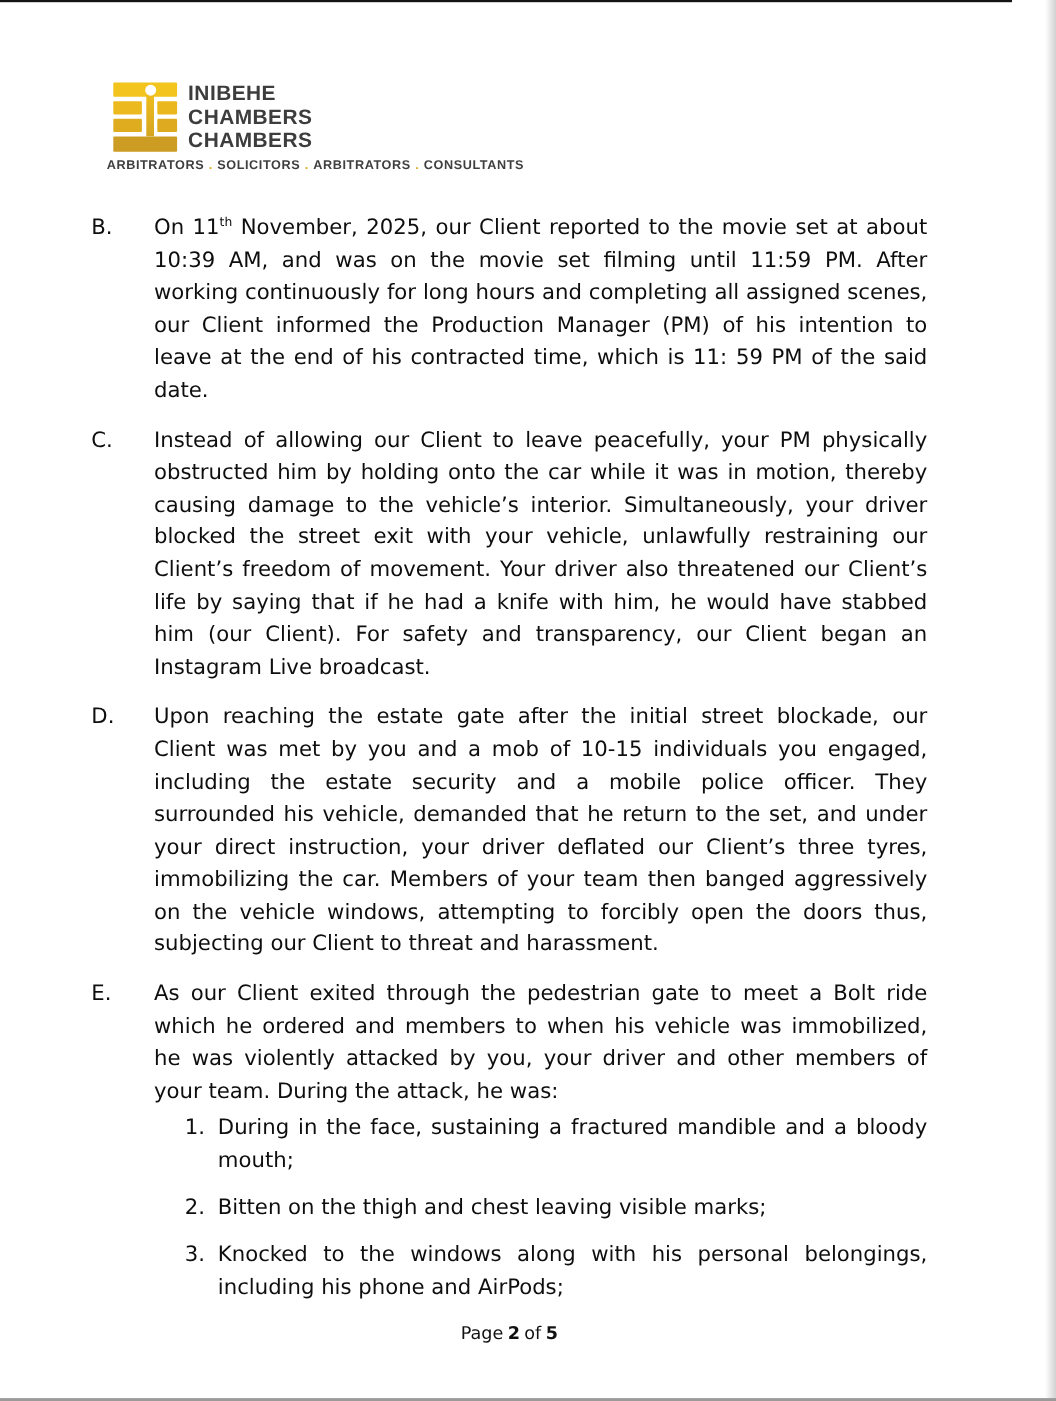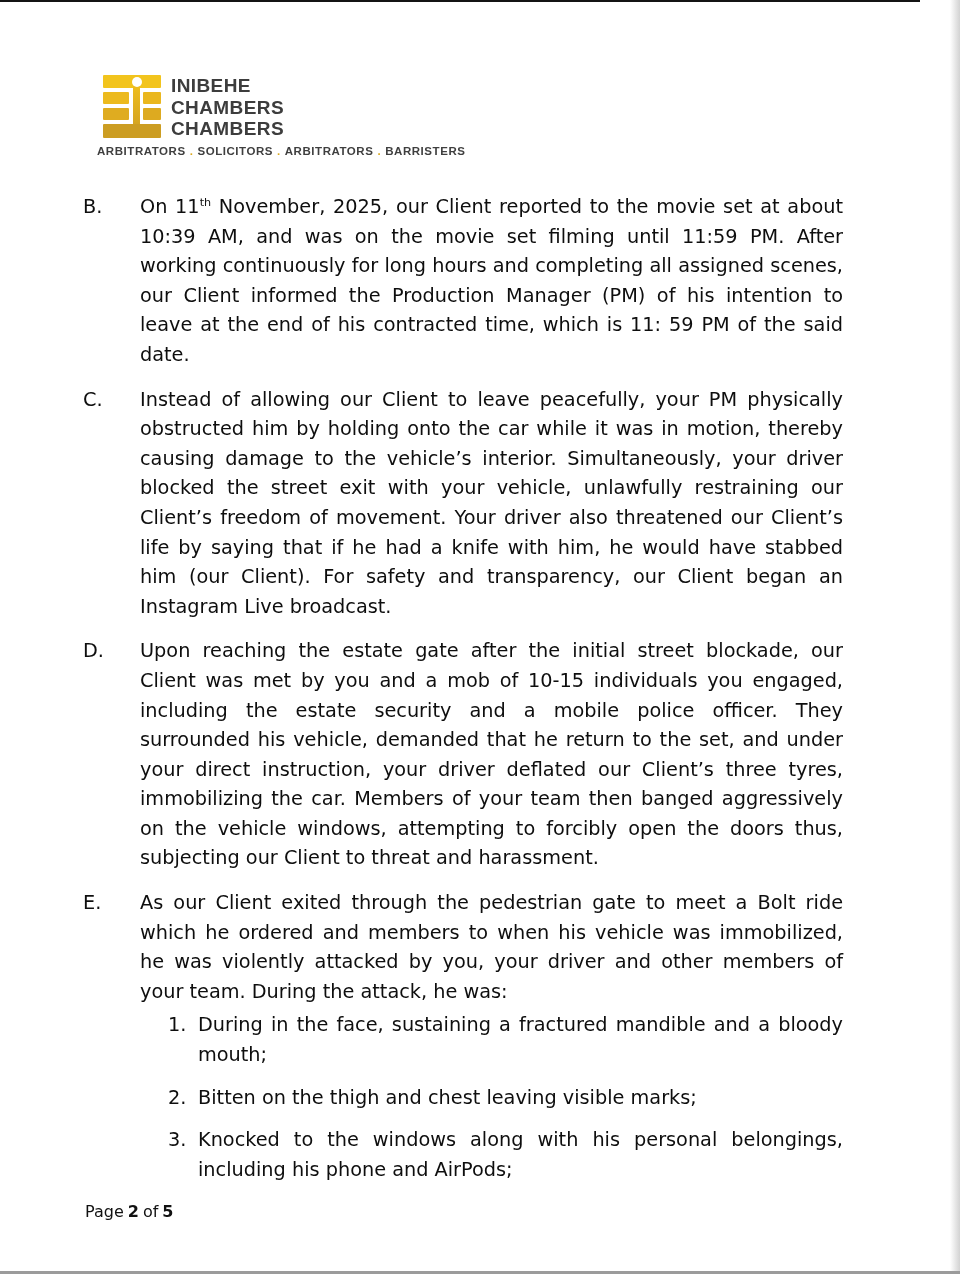--- a/index.html
+++ b/index.html
@@ -50,21 +50,21 @@
   .para-label { width: 57px; flex-shrink: 0; }
   .para-text { flex: 1; text-align: justify; }
   .para-text sup { font-size: 0.58em; line-height: 0; vertical-align: super; }
   .para.tight { margin-bottom: 4px; }
 
   .list { margin-left: 85px; }
   .list-item { display: flex; margin-bottom: 13px; }
   .li-num { width: 30px; flex-shrink: 0; }
   .li-text { flex: 1; text-align: justify; }
 
-  .page-footer { margin-top: 7px; text-align: left; font-size: 16px; color: #111; }
+  .page-footer { margin-top: 7px; text-align: center; font-size: 16px; color: #111; }
   .page-footer .b { font-weight: bold; }
   .page-footer span { padding: 0 2px; }
 </style>
 </head>
 <body>
 
 <div class="page">
   <div class="top-line"></div>
   <div class="right-edge"></div>
   <div class="bottom-line"></div>
@@ -81,21 +81,21 @@
         <div class="body-bar"></div>
         <div class="head"></div>
       </div>
       <div class="firm-name">
         <div>INIBEHE</div>
         <div>CHAMBERS</div>
         <div>CHAMBERS</div>
       </div>
     </div>
     <div class="tagline">
-      <span>ARBITRATORS</span><span class="dot">.</span><span>SOLICITORS</span><span class="dot">.</span><span>ARBITRATORS</span><span class="dot">.</span><span>BARRISTERS</span>
+      <span>ARBITRATORS</span><span class="dot">.</span><span>SOLICITORS</span><span class="dot">.</span><span>ARBITRATORS</span><span class="dot">.</span><span>CONSULTANTS</span>
     </div>
   </header>
 
   <main class="content">
 
     <div class="para">
       <div class="para-label">B.</div>
       <div class="para-text"><span>On 11</span><sup>th</sup><span> November, 2025, our Client reported to the movie set at about 10:39 AM, and was on the movie set filming until 11:59 PM. After working continuously for long hours and completing all assigned scenes, our Client informed the Production Manager (PM) of his intention to leave at the end of his contracted time, which is 11: 59 PM of the said date.</span></div>
     </div>
 

